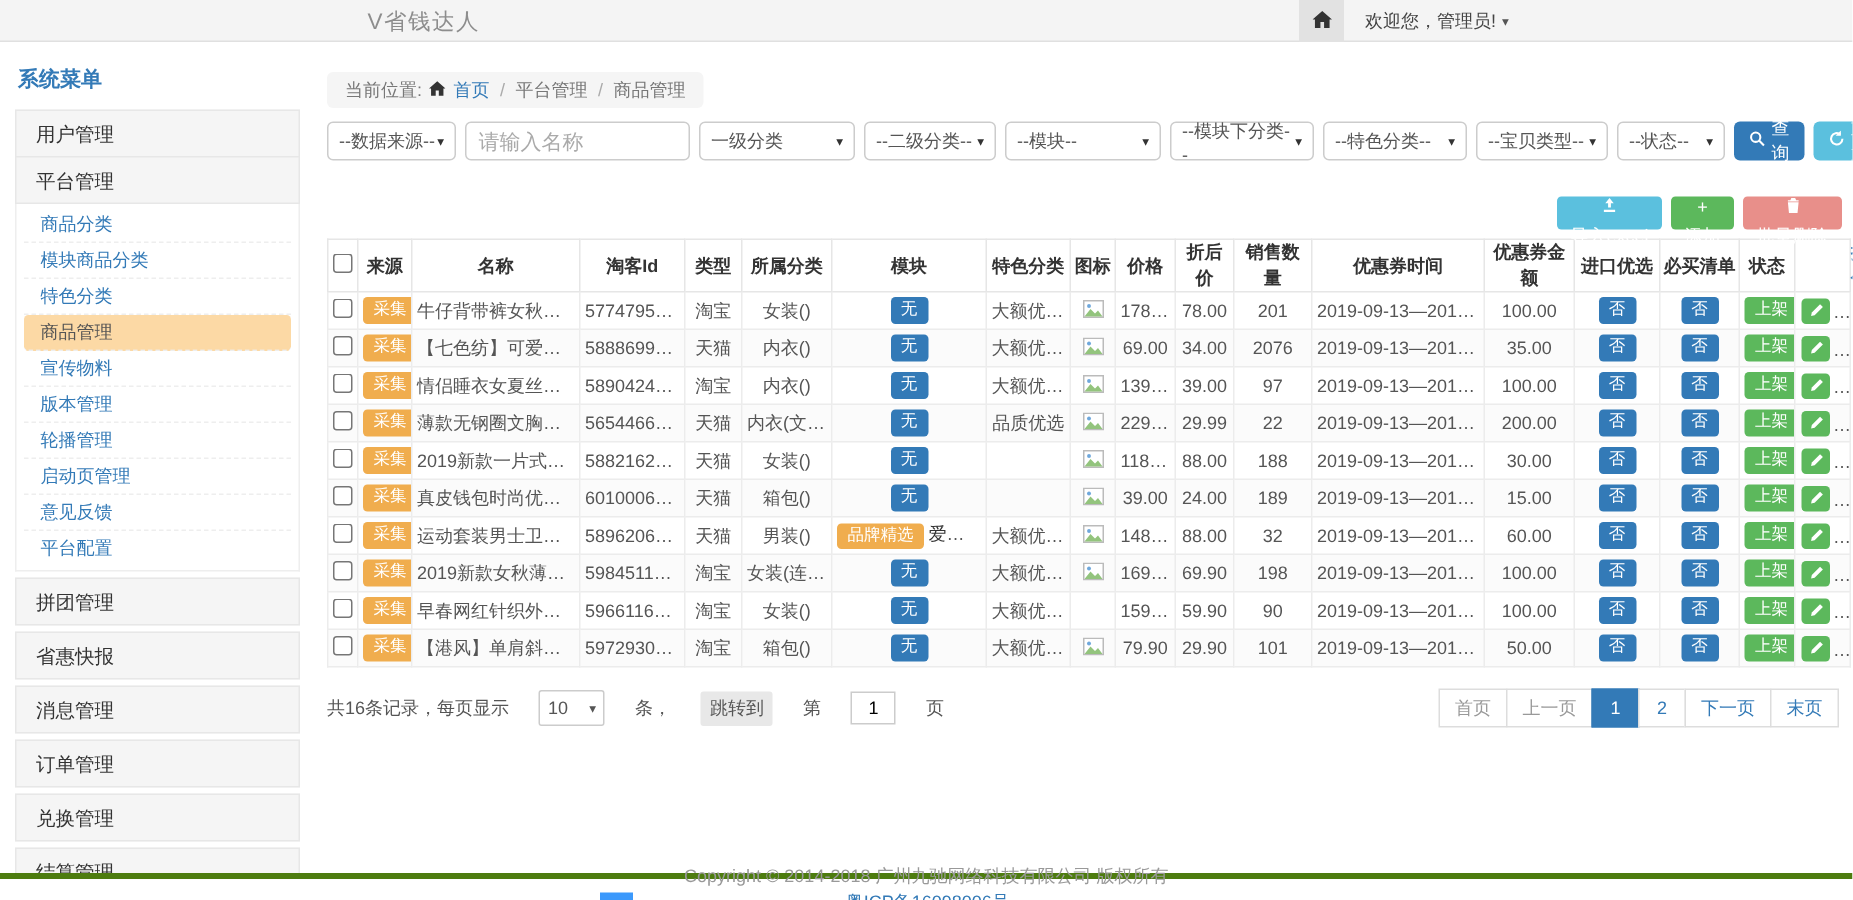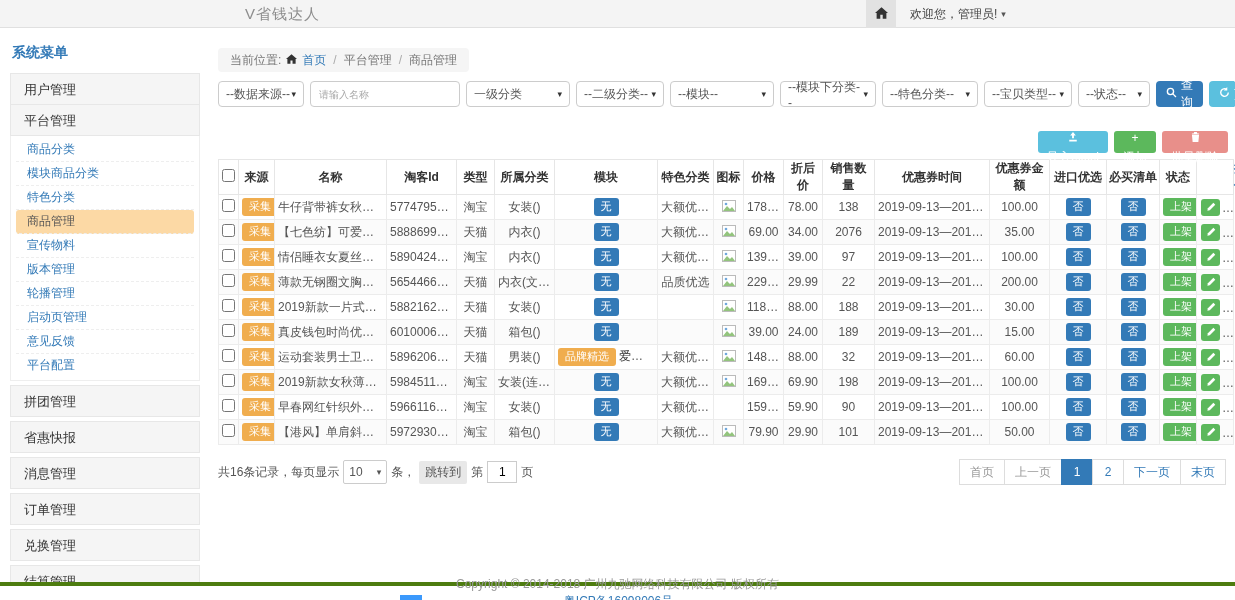--- a/index.html
+++ b/index.html
@@ -28,21 +28,21 @@
   
   .content { flex:1; margin:20px 7px 0 18px; min-width:0; }
   .crumb { display:inline-flex; align-items:center; background:#f5f5f5; border-radius:4px; height:24px; padding:0 12px; color:#777; gap:5px; }
   .crumb .link { color:#337ab7; cursor:pointer; }
   .crumb .sep { color:#aaa; margin:0 2px; }
   
   .filters { display:flex; margin-top:9px; gap:6px; align-items:center; }
   .sel { height:26px; border:1px solid #ccc; border-radius:4px; display:flex; align-items:center; justify-content:space-between; padding:0 7px; background:#fff; color:#555; cursor:pointer; flex:0 0 auto; }
   .sel .caret { color:#333; }
   .w86{width:86px}.w80{width:104px}.w88{width:88px}.w96{width:96px}.w72{width:72px}
-  .inp { height:26px; border:1px solid #ccc; border-radius:4px; padding:0 8px; width:150px; color:#701a75; font-family:inherit; font-size:10px; }
+  .inp { height:26px; border:1px solid #ccc; border-radius:4px; padding:0 8px; width:150px; color:#701a75; font-family:inherit; font-size:14px; }
   .inp::placeholder { color:#aaa; }
   .btn { height:26px; border:none; border-radius:4px; color:#fff; font-size:12px; padding:0 10px; display:inline-flex; align-items:center; gap:4px; cursor:pointer; font-family:inherit; }
   .btn-search { background:#337ab7; }
   .btn-reset  { background:#5bc0de; }
   
   .toolbar { display:flex; justify-content:flex-end; gap:6px; margin-top:24px; }
   .tbtn { height:22px; border:none; border-radius:3px; color:#fff; font-size:12px; padding:0 9px; display:inline-flex; align-items:center; gap:4px; cursor:pointer; font-family:inherit;flex-direction:column; }
   .btn-import { background:#5bc0de; }
   .btn-add    { background:#5cb85c; }
   .btn-del    { background:#e88f8a; }
@@ -55,21 +55,21 @@
   .badge { display:inline-block; padding:2px 7px; border-radius:3px; color:#fff; font-size:11px; line-height:1.25; }
   .b-orange { background:#f0ad4e; }
   .b-blue   { background:#337ab7; cursor:pointer; }
   .b-green  { background:#5cb85c; cursor:pointer; }
   .module-text { color:#333; margin-left:3px; }
   .op-btn { display:inline-flex; width:19px; height:17px; border-radius:3px; align-items:center; justify-content:center; margin:0 1px; border:none; cursor:pointer; padding:0; }
   .op-edit { background:#5cb85c; }
   .op-del  { background:#d9534f; }
   
   .pagerow { display:flex; align-items:center; margin-top:14px; color:#555; }
-  .pg-left { display:flex; align-items:center; gap:4px; }
+  .pg-left { display:flex; align-items:center; gap:20px; }
   .mini-sel { height:24px; width:44px; border:1px solid #ccc; border-radius:2px; display:inline-flex; align-items:center; justify-content:space-between; padding:0 5px; background:#fff; cursor:pointer; }
   .chip { background:#e8e8e8; padding:3px 6px; border-radius:2px; color:#555; cursor:pointer; }
   .mini-inp { width:30px; height:22px; border:1px solid #ccc; text-align:center; font-family:inherit; font-size:12px; }
   .pager { margin-left:auto; margin-right:2px; display:flex; }
   .pg-btn { height:26px; min-width:32px; padding:0 10px; border:1px solid #ddd; background:#fff; color:#337ab7; display:inline-flex; align-items:center; justify-content:center; margin-left:-1px; cursor:pointer; }
   .pg-btn.muted { color:#999; }
   .pg-btn.active { background:#337ab7; border-color:#337ab7; color:#fff; }
   
   .footer { position:absolute; left:0; right:0; bottom:0; height:18px; background:#fff; border-top:4px solid #4d7c0f; display:flex; align-items:center; justify-content:center; color:#999; z-index:5;flex-direction:column; }
   .footer .icp { color:#337ab7; margin-left:2px; cursor:pointer; }
@@ -264,21 +264,21 @@
             <td>女装()</td>
             <td><span class="badge b-blue">无</span></td>
             <td>大额优惠券</td>
             <td><span><svg width="14" height="12" viewBox="0 0 14 12">
                   <rect x="0.5" y="0.5" width="13" height="11" fill="#fff" stroke="#bbb"></rect>
                   <circle cx="4" cy="4" r="1.3" fill="#6fa8dc"></circle>
                   <path d="M1 11l4-5 3 3 2-2 3 4z" fill="#93c47d"></path>
                 </svg></span></td>
             <td>178.00</td>
             <td>78.00</td>
-            <td>138</td>
+            <td>201</td>
             <td>2019-09-13—2019-09-17</td>
             <td>100.00</td>
             <td><span class="badge b-blue">否</span></td>
             <td><span class="badge b-blue">否</span></td>
             <td><span class="badge b-green">上架</span></td>
             <td><button class="op-btn op-edit">
                 <span><svg width="10" height="10" viewBox="0 0 16 16">
                     <path d="M11.8 1.2l3 3L6 13l-3.8.8L3 10z" fill="#fff"></path>
                   </svg></span>
               </button><button class="op-btn op-del">

